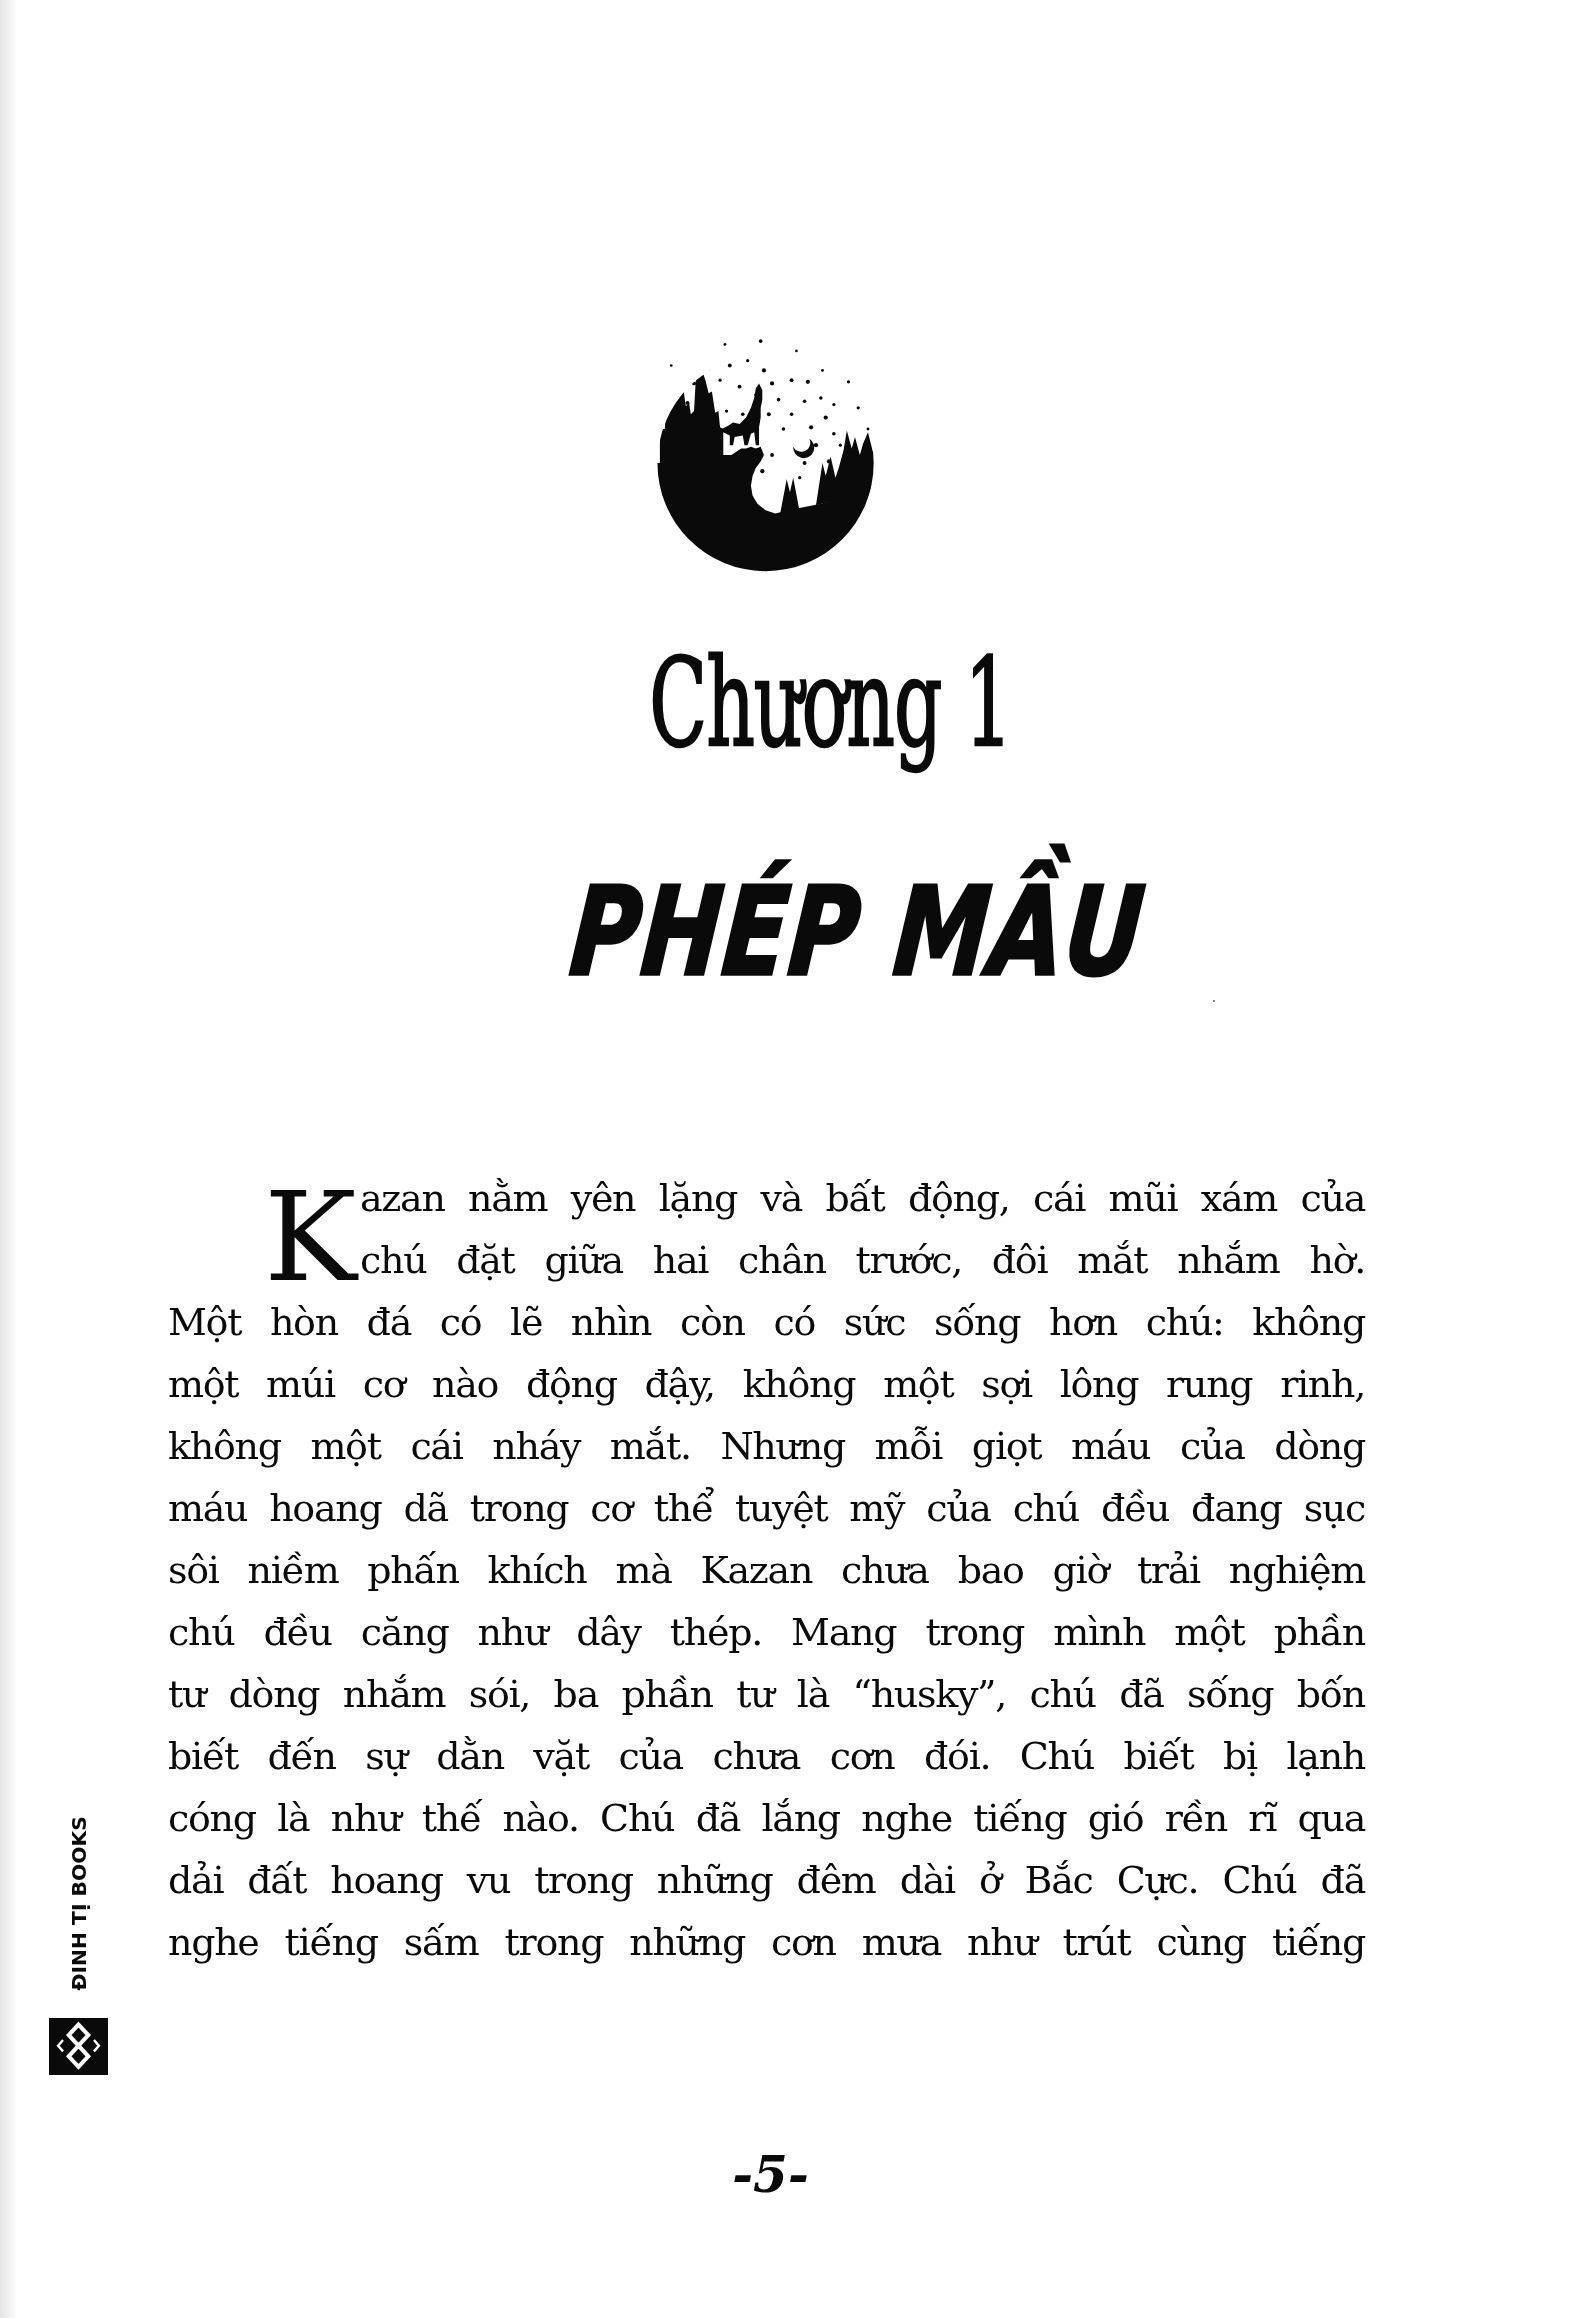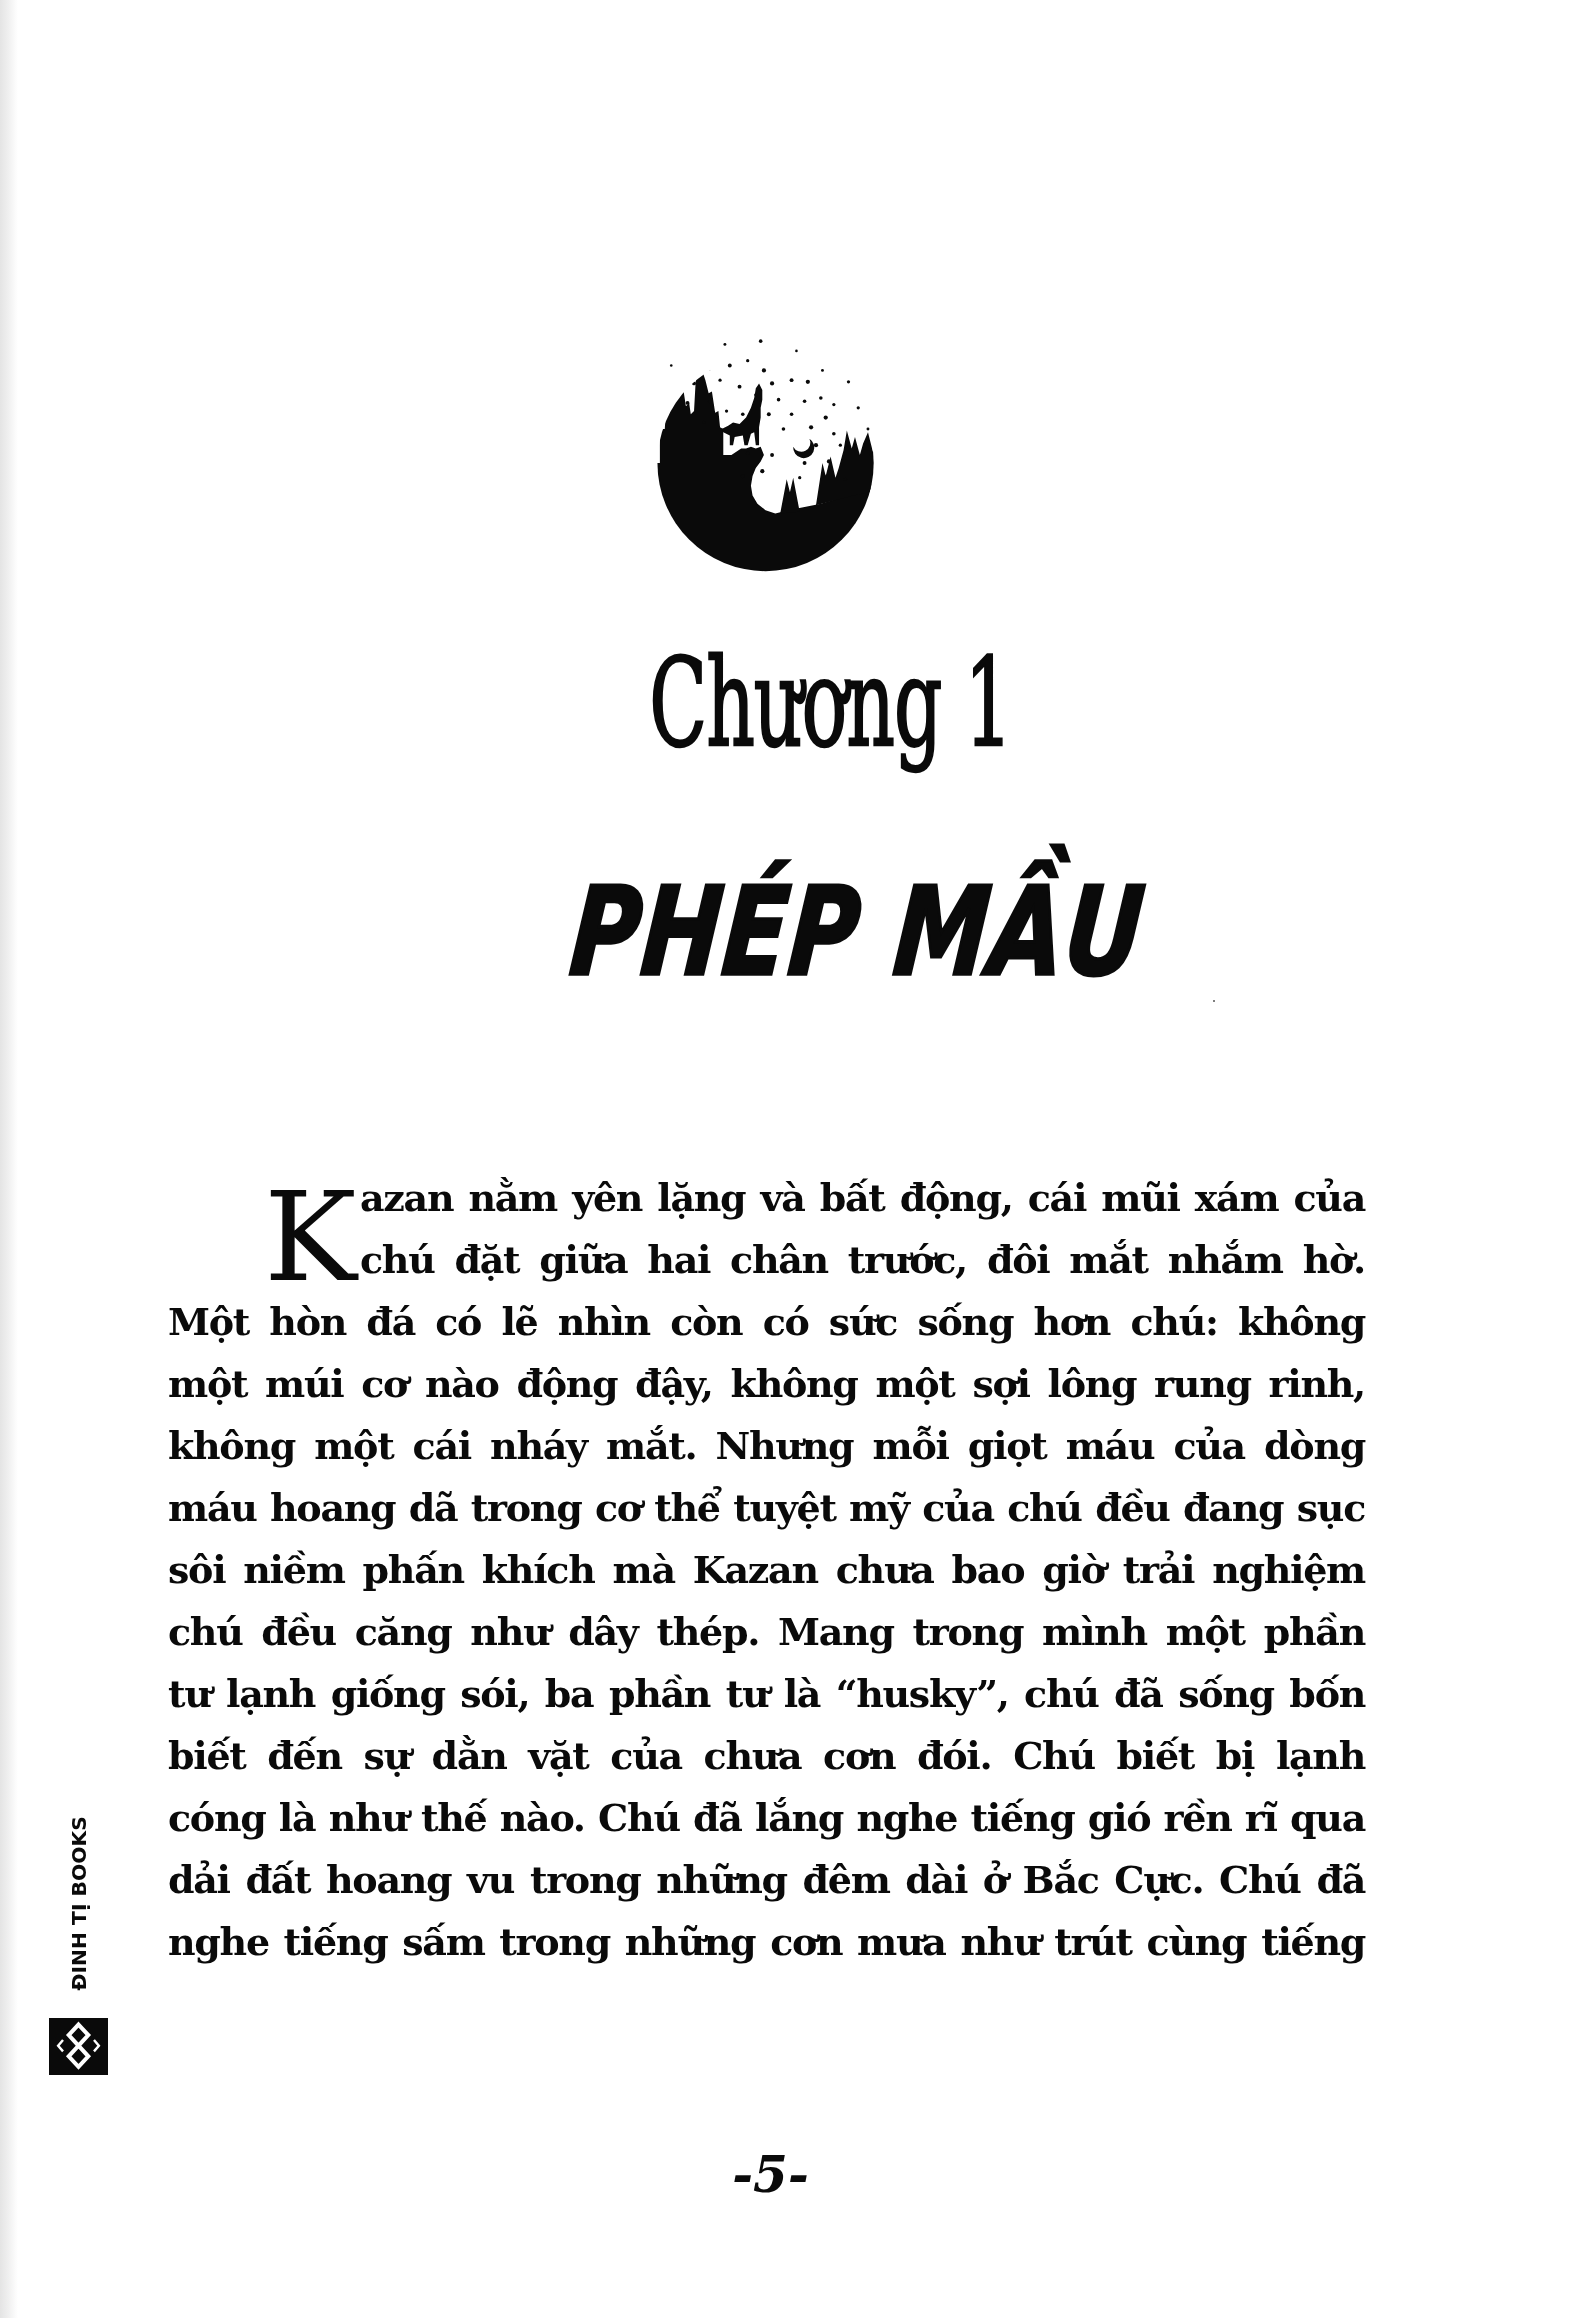--- a/index.html
+++ b/index.html
@@ -66,21 +66,20 @@
     color: #0a0a0a;
     letter-spacing: -1.3px;
     word-spacing: -0.8px;
   }
   .line {
     display: block;
     white-space: nowrap;
     text-align: justify;
     text-align-last: justify;
     height: 62px;
-    font-weight: bold;
   }
   .indent-line { margin-left: 192px; }
   .dropcap {
     position: absolute;
     left: 96px; top: 8.1px;
     font-family: "DejaVu Serif", serif;
     font-size: 124px;
     line-height: 1;
     letter-spacing: 0;
   }
@@ -231,21 +230,21 @@
 <div class="body-text">
   <span class="dropcap">K</span>
   <span class="line indent-line">azan nằm yên lặng và bất động, cái mũi xám của</span>
   <span class="line indent-line">chú đặt giữa hai chân trước, đôi mắt nhắm hờ.</span>
   <span class="line">Một hòn đá có lẽ nhìn còn có sức sống hơn chú: không</span>
   <span class="line">một múi cơ nào động đậy, không một sợi lông rung rinh,</span>
   <span class="line">không một cái nháy mắt. Nhưng mỗi giọt máu của dòng</span>
   <span class="line">máu hoang dã trong cơ thể tuyệt mỹ của chú đều đang sục</span>
   <span class="line">sôi niềm phấn khích mà Kazan chưa bao giờ trải nghiệm</span>
   <span class="line">chú đều căng như dây thép. Mang trong mình một phần</span>
-  <span class="line">tư lạnh giống sói, ba phần tư là “husky”, chú đã sống bốn</span>
+  <span class="line">tư dòng nhắm sói, ba phần tư là “husky”, chú đã sống bốn</span>
   <span class="line">biết đến sự dằn vặt của chưa cơn đói. Chú biết bị lạnh</span>
   <span class="line">cóng là như thế nào. Chú đã lắng nghe tiếng gió rền rĩ qua</span>
   <span class="line">dải đất hoang vu trong những đêm dài ở Bắc Cực. Chú đã</span>
   <span class="line">nghe tiếng sấm trong những cơn mưa như trút cùng tiếng</span>
 </div>
 
 <div class="page-number">-5-</div>
 
 <div class="publisher">
   <div class="publisher-name">

